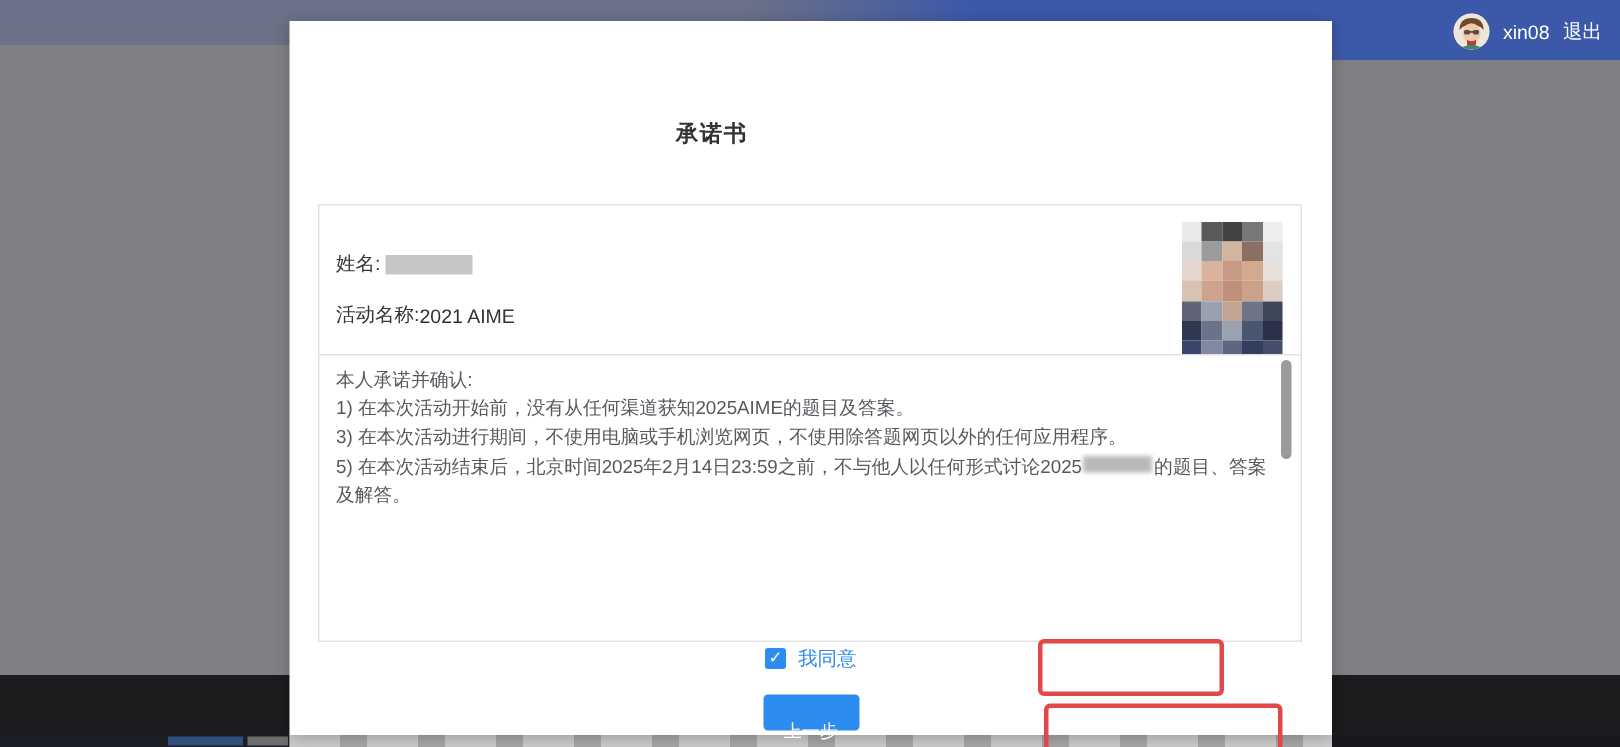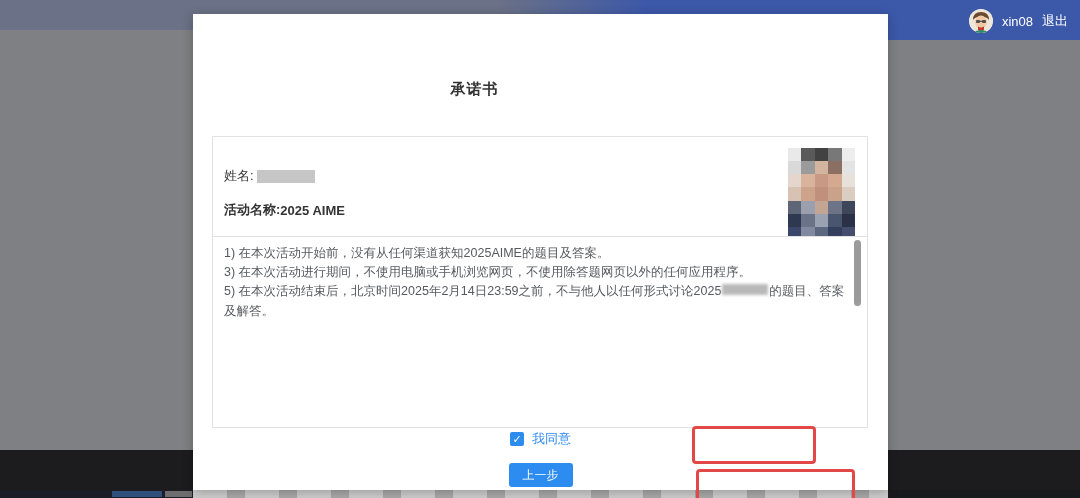--- a/index.html
+++ b/index.html
@@ -42,21 +42,21 @@
   .modal-title {
     position:absolute; left:0; top:66px; width:563px; text-align:center;
     font-size:15px; font-weight:bold; color:#333; letter-spacing:1px;
   }
   .info-box {
     position:absolute; left:19px; top:98px; width:656px; height:114px;
     border:1px solid #e2e2e2; background:#fff;margin-top:24px;
   }
   .info-line { position:absolute; left:11px; font-size:13px; color:#333; display:flex; align-items:center; }
   .info-line.name { top:30px; }
-  .info-line.activity { top:64px;font-weight:bold; }
+  .info-line.activity { top:64px; }
   .redacted-name { display:inline-block; width:58px; height:13px; background:#c6c6c6; margin-left:3px; }
   .photo {
     position:absolute; right:12px; top:11px; width:67px; height:92px;
     display:grid; grid-template-columns:repeat(5,1fr); grid-template-rows:repeat(7,1fr);
     background:#f1f1f1;
   }
   .photo div { width:100%; height:100%; }
 
   .text-box {
     position:absolute; left:19px; top:222px; width:656px; height:192px;
@@ -84,21 +84,21 @@
     color:#fff; font-size:11px; line-height:14px; text-align:center; cursor:pointer;
   }
   .agree-label { font-size:13px; color:#2d8cf0; cursor:pointer; }
 
   
   .btn-row {
     position:absolute; left:0; top:449px; width:695px; height:24px;
     display:flex; justify-content:center; gap:11px;
   }
   .btn {
-    height:24px; padding:0 14px; background:#2d8cf0; color:#fff; border:none;
+    height:24px; padding:12px 14px; background:#2d8cf0; color:#fff; border:none;
     border-radius:3px; font-size:12px; font-family:"Liberation Sans",sans-serif;
     line-height:24px; cursor:pointer; white-space:nowrap;
   }
 
   
   .annotation { position:absolute; border:3px solid #e34848; border-radius:4px; pointer-events:none; }
   .anno-agree { left:499px; top:412px; width:124px; height:38px; }
   .anno-next  { left:503px; top:455px; width:159px; height:37px; }
 </style>
 </head>
@@ -136,21 +136,21 @@
   <div class="modal">
     <div class="modal-title">承诺书</div>
 
     <div class="info-box">
       <div class="info-line name">
         <span>姓名:</span>
         <span class="redacted-name"></span>
       </div>
       <div class="info-line activity">
         <span>活动名称:</span>
-        <span>2025 AIME</span>
+        <span>2021 AIME</span>
       </div>
       <div class="photo" id="photo">
           <div style="background: rgb(233, 233, 233);"></div>
           <div style="background: rgb(90, 90, 90);"></div>
           <div style="background: rgb(66, 66, 66);"></div>
           <div style="background: rgb(120, 120, 120);"></div>
           <div style="background: rgb(237, 237, 237);"></div>
           <div style="background: rgb(217, 217, 217);"></div>
           <div style="background: rgb(155, 155, 155);"></div>
           <div style="background: rgb(211, 180, 158);"></div>
@@ -178,20 +178,21 @@
           <div style="background: rgb(43, 50, 72);"></div>
           <div style="background: rgb(58, 70, 106);"></div>
           <div style="background: rgb(128, 137, 160);"></div>
           <div style="background: rgb(92, 103, 128);"></div>
           <div style="background: rgb(52, 63, 94);"></div>
           <div style="background: rgb(69, 79, 109);"></div>
         </div>
     </div>
 
     <div class="text-box">
+      <p>本人承诺并确认:</p>
       <p>1) 在本次活动开始前，没有从任何渠道获知2025AIME的题目及答案。</p>
       <p>3) 在本次活动进行期间，不使用电脑或手机浏览网页，不使用除答题网页以外的任何应用程序。</p>
       <p><span>5) 在本次活动结束后，北京时间2025年2月14日23:59之前，不与他人以任何形式讨论2025</span><span class="redacted-inline"></span><span>的题目、答案及解答。</span></p>
       <div class="spacer"></div>
 
     </div>
     <div class="scroll-thumb"></div>
 
     <div class="agree-row">
       <div class="checkbox">✓</div>

